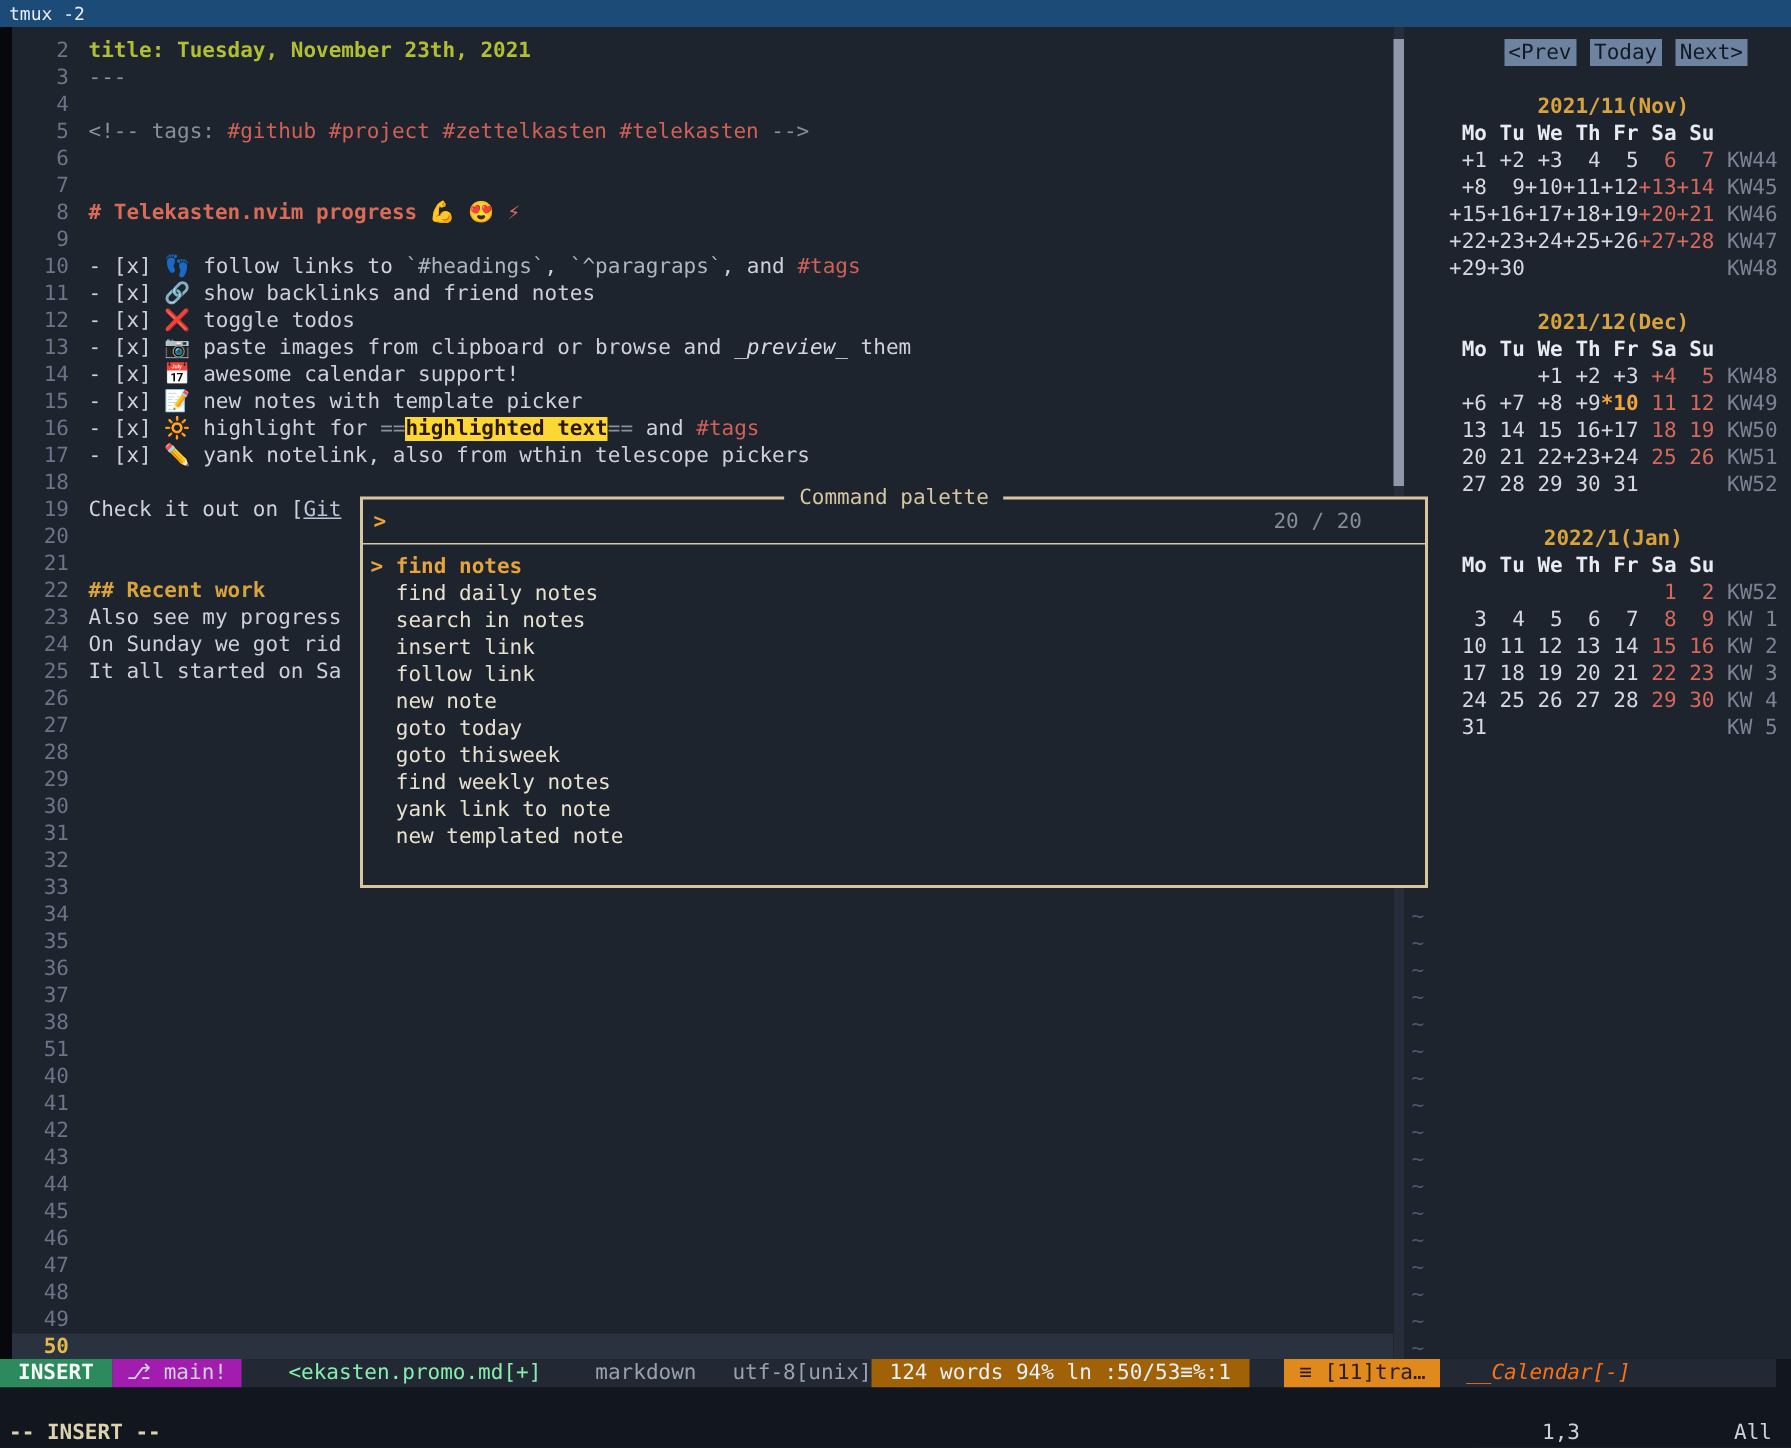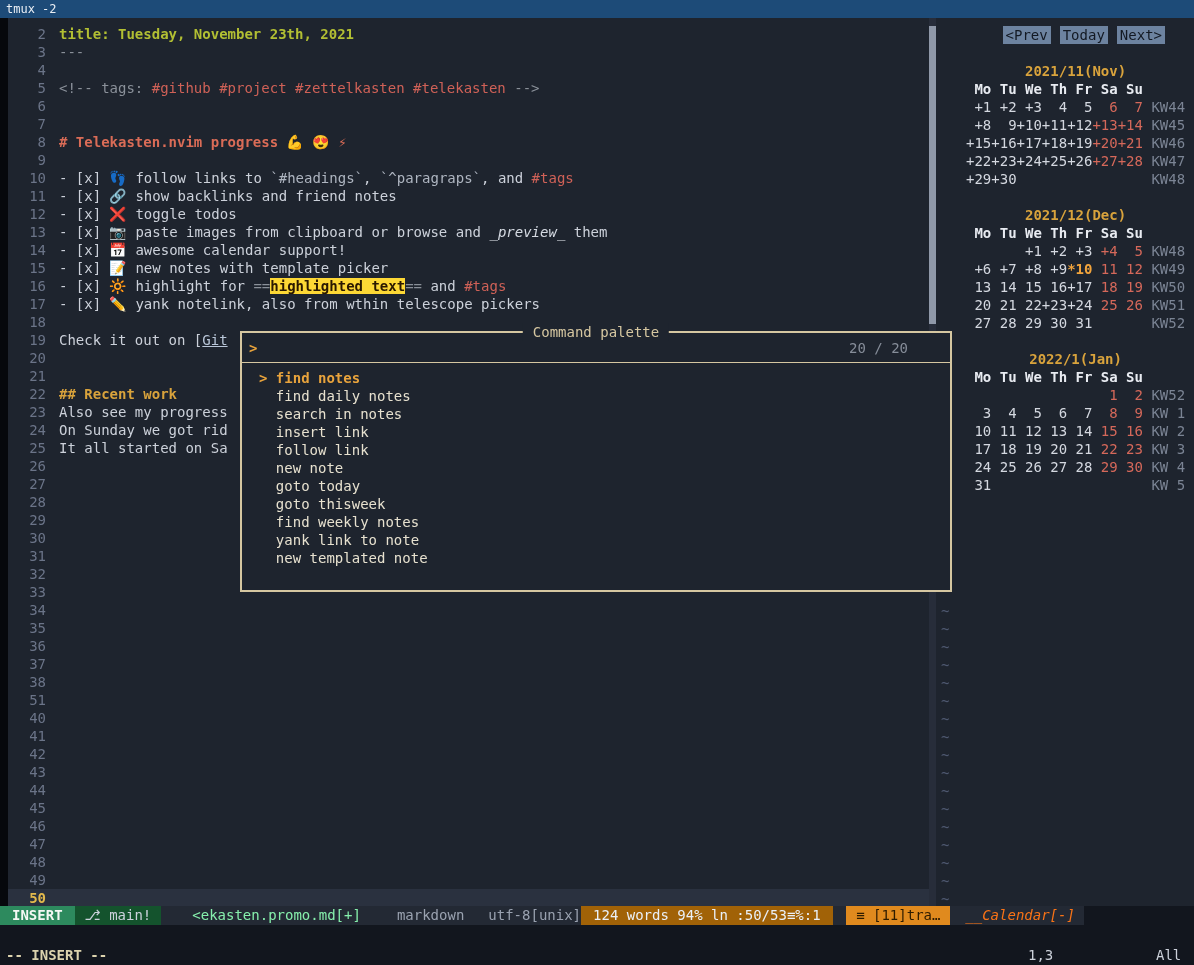--- a/index.html
+++ b/index.html
@@ -55,28 +55,28 @@
   .cal-kw { color:#7b8494; margin-left:1ch; white-space:pre; }
   .cal-tildes { position:absolute; left:5px; top:584px; color:#4e5870; }
   .cal-tildes div { height:18px; line-height:18px; }
 
   
   #palette { left:240px; top:331px; width:712px; height:261px; background:#1e242e; border:2px solid #d6c7a1; z-index:10; }
   #pal-title { position:absolute; top:-10px; left:50%; transform:translateX(-50%); background:#1e242e; padding:0 10px; color:#d6c7a1; line-height:18px; white-space:pre; }
   .pal-prompt { height:30px; line-height:30px; padding:0 7px; border-bottom:1px solid #d6c7a1; position:relative; color:#e8a33c; font-weight:bold; }
   .pal-counter { position:absolute; right:42px; top:0; color:#868d99; font-weight:normal; }
   .pal-items { padding-top:6px; }
-  .pal-item { height:18px; line-height:18px; padding-left:17px; white-space:pre; color:#e7e1cf; }
+  .pal-item { height:18px; line-height:18px; padding-left:5px; white-space:pre; color:#e7e1cf; }
   .pal-item .caret { color:#e8a33c; }
   .pal-item.sel { color:#e8a33c; font-weight:bold; }
 
   
-  #statusline { left:0; top:906px; width:1084px; height:19px; background:#232934; display:flex; line-height:19px; white-space:pre; }
+  #statusline { left:0; top:906px; width:1184px; height:19px; background:#232934; display:flex; line-height:19px; white-space:pre; }
   .sl-mode { background:#2d8a5e; color:#f4f8f4; font-weight:bold; padding:0 12px; }
-  .sl-branch { background:#14532d; color:#ccd2dc; padding:0 10px; }
+  .sl-branch { background:#a21caf; color:#ccd2dc; padding:0 10px; }
   .sl-file { color:#86efac; padding-left:31px; }
   .sl-ft { color:#9aa2b0; margin-left:36px; }
   .sl-enc { color:#9aa2b0; margin-left:24px; }
   .sl-spacer { flex:1; }
   .sl-stats { background:#a16207; color:#eaf0f8; padding:0 12px; }
   .sl-gap { width:28px; }
   .sl-tab { background:#e08a1e; color:#2e1c00; padding:0 10px; }
   .sl-gap2 { width:6px; }
   .sl-cal { width:258px; color:#f97316; padding-left:12px;font-style:italic; }
 

